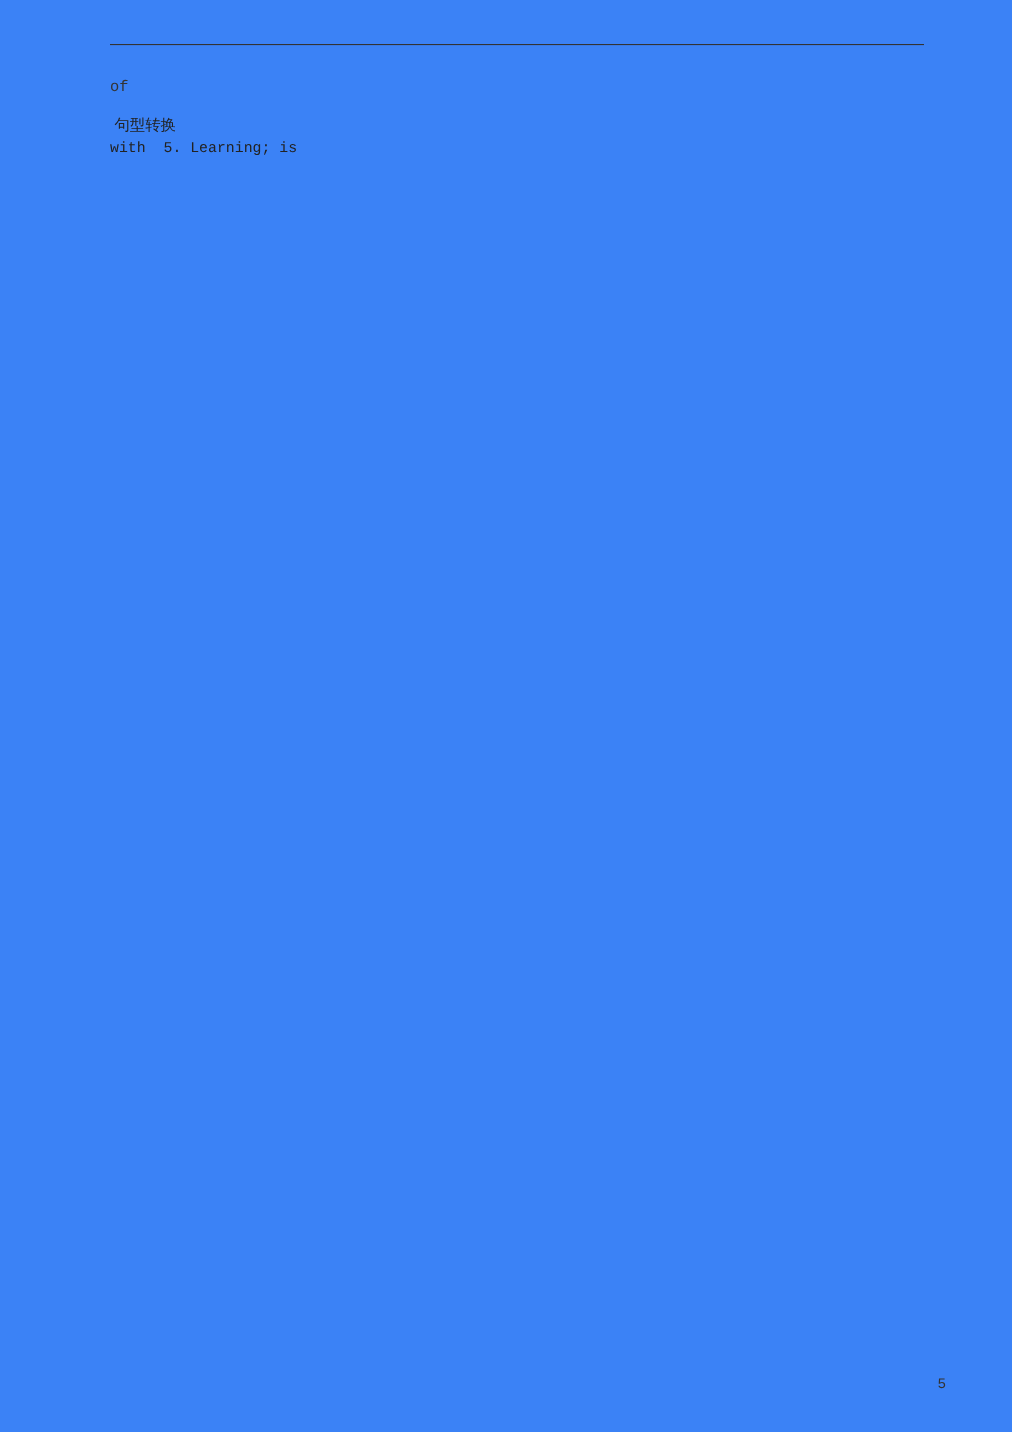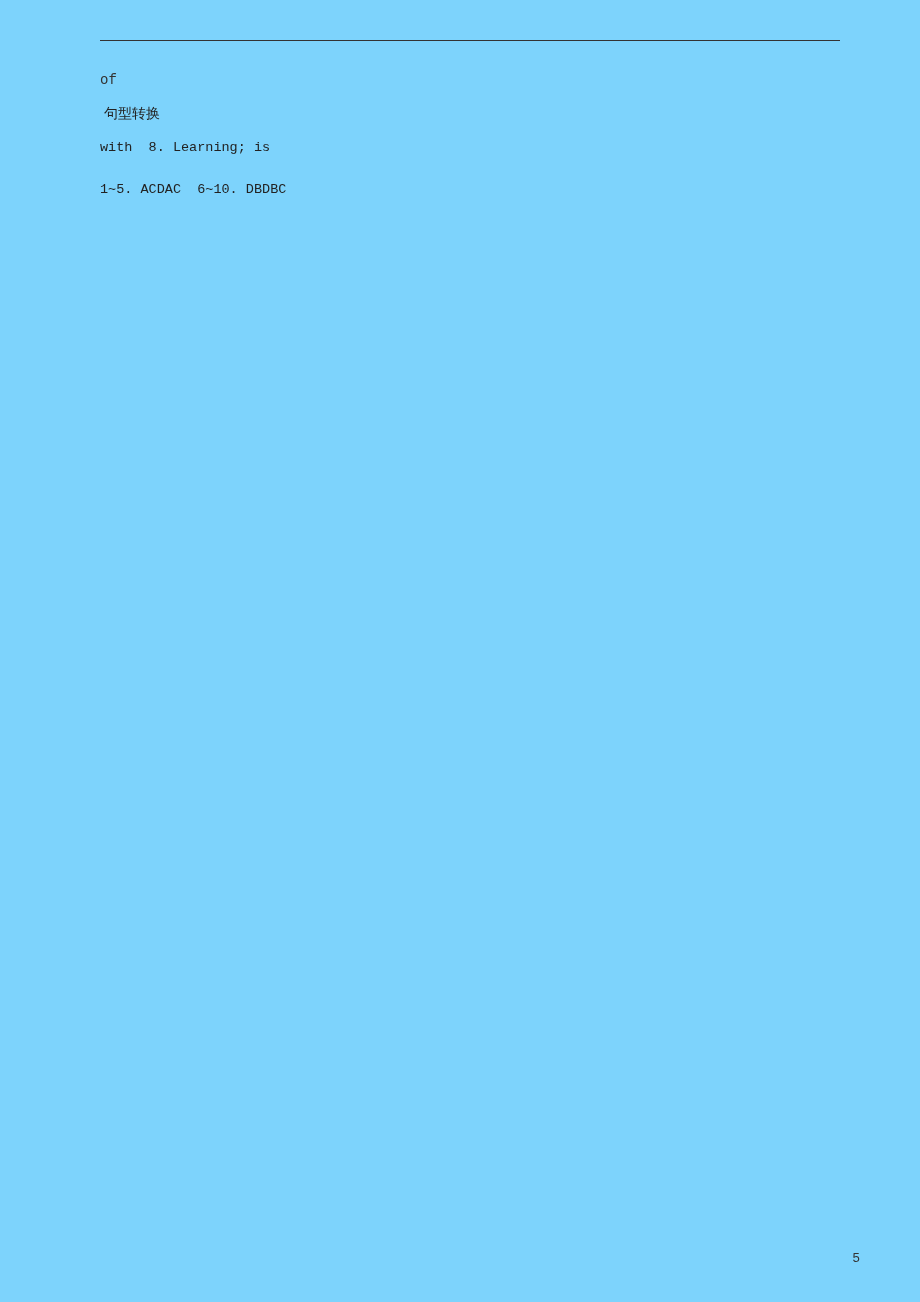--- a/index.html
+++ b/index.html
@@ -14,21 +14,21 @@
       font-size: 14px;
       color: #222222;
       width: 920px;
       min-height: 1302px;
       position: relative;
     }
 
     .page-container {
       width: 920px;
       min-height: 1302px;
-      background: #7dd3fc;
+      background: #3b82f6;
       position: relative;
       padding: 40px 80px 60px 100px;
     }
 
     .top-divider {
       width: 100%;
       border: none;
       border-top: 1.5px solid #333333;
       margin-bottom: 28px;
     }
@@ -38,21 +38,21 @@
       font-size: 14px;
       color: #333333;
       margin-bottom: 14px;
       line-height: 1.6;
     }
 
     .section-heading {
       font-family: "SimSun", "宋体", serif;
       font-size: 14px;
       color: #222222;
-      margin-bottom: 12px;
+      margin-bottom: 0;
       font-weight: normal;
       padding-left: 4px;
     }
 
     .content-line {
       font-family: "Courier New", Courier, monospace;
       font-size: 13.5px;
       color: #222222;
       line-height: 1.9;
       margin-bottom: 0px;
@@ -93,23 +93,20 @@
 
 <div class="page-container">
 
   <hr class="top-divider">
 
   <p class="of-text">of</p>
 
   <p class="section-heading">句型转换</p>
 
   <div class="sentence-transform-content">
-    <p class="content-line">with  8. Learning; is</p>
+    <p class="content-line">with  5. Learning; is</p>
   </div>
 
 
-  <div class="cloze-content">
-    <p class="content-line">1~5. ACDAC  6~10. DBDBC</p>
-  </div>
 
   <div class="page-number">5</div>
 
 </div>
 
 </body></html>

